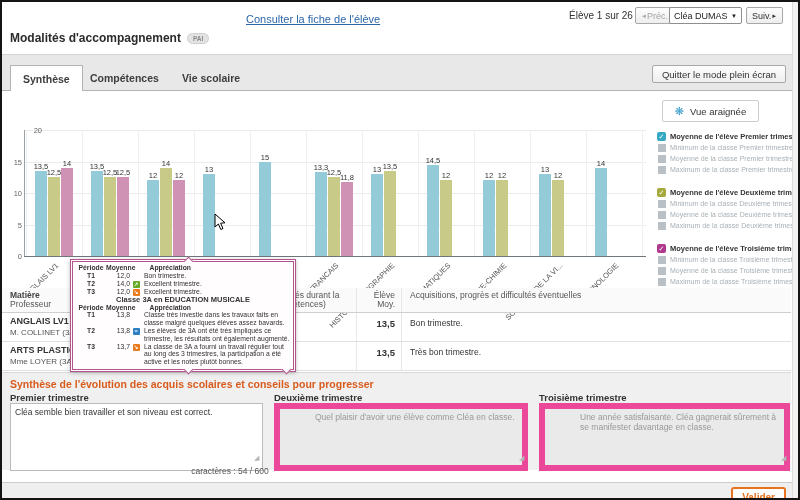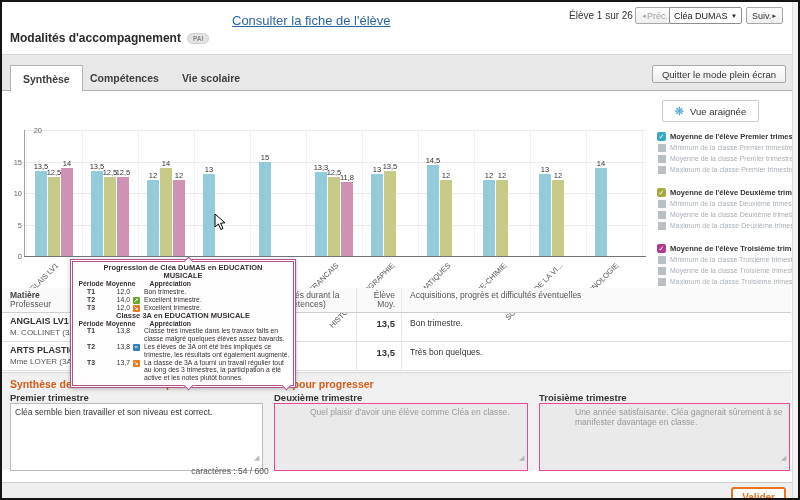--- a/index.html
+++ b/index.html
@@ -2,21 +2,21 @@
 <html><head>
 <meta charset="utf-8">
 <style>
   * { margin:0; padding:0; box-sizing:border-box; }
   body { font-family:"Liberation Sans", sans-serif; background:#777; }
   .window { position:relative; width:800px; height:500px; border:2px solid #141414; background:#fff; overflow:hidden; }
 
   
   .hdr { position:absolute; left:0; top:0; right:0; height:52px; background:#fff; }
   .title { position:absolute; left:8px; top:2px; font-size:17px; font-weight:bold; color:#2b2b2b; letter-spacing:-0.3px; }
-  .student-link { position:absolute; left:230px; top:11px; font-size:13px; color:#2a66a8; text-decoration:underline; cursor:pointer; }
+  .student-link { position:absolute; left:244px; top:11px; font-size:11px; color:#2a66a8; text-decoration:underline; cursor:pointer; }
   .pager-text { position:absolute; left:567px; top:8px; font-size:10px; color:#333; }
   .btn { display:inline-flex; align-items:center; justify-content:center; background:linear-gradient(#fdfdfd,#eee); border:1px solid #a8a8a8; border-radius:2px; font-size:9px; color:#333; cursor:pointer; }
   .prev-btn { position:absolute; left:633px; top:5px; height:17px; padding:0 5px; color:#a5a5a5;justify-content:space-between; }
   .next-btn { position:absolute; left:744px; top:5px; height:17px; padding:0 5px; }
   .tri { font-size:6px; }
   .student-select { position:absolute; left:667px; top:5px; width:73px; height:17px; background:#fff; border:1px solid #8e8e8e; border-radius:2px; display:flex; align-items:center; justify-content:space-between; padding:0 4px; font-size:9px; color:#222; cursor:pointer; }
   .subtitle { position:absolute; left:8px; top:29px; font-size:12px; font-weight:bold; color:#2b2b2b; }
   .pai-badge { position:absolute; left:185px; top:31px; background:#e3e3e3; border:1px solid #cfcfcf; border-radius:6px; font-size:6.5px; font-weight:bold; color:#8a8a8a; padding:1px 5px; }
 
   
@@ -82,21 +82,21 @@
   .nr { color:#666; padding-top:5px; }
   .moy { text-align:right; font-weight:bold; font-size:9.5px; padding-top:5px !important; }
   .acq { padding-top:5px !important; }
   .eleve-hdr { text-align:right; }
 
   
   .synth { position:absolute; left:0; top:281px; right:7px; bottom:0; background:#f0f0f0; border-top:1px solid #d8d8d8; }
   .synth-heading { position:absolute; left:8px; top:5px; font-size:10.5px; font-weight:bold; color:#d95b1c; }
   .ta-label { position:absolute; top:19px; font-size:9.5px; font-weight:bold; color:#333; }
   .ta { position:absolute; top:30px; height:68px; font-family:"Liberation Sans",sans-serif; font-size:8.5px; color:#333; border:1px solid #bbb; background:#fff; resize:none; padding:3px 4px; line-height:10px; }
-  .ta.ro { background:#eaeaea; border:1px solid #ec4899; color:#999;padding-left:35px; }
+  .ta.ro { background:#eaeaea; border:6px solid #ec4899; color:#999;padding-left:35px; }
   .ta-corner { position:absolute; font-size:7px; color:#b5b5b5; }
   .char-count { position:absolute; left:8px; top:93px; width:440px; text-align:center; font-size:8.5px; color:#555; }
 
   
   .bottombar { position:absolute; left:0; right:0; bottom:0; height:16px; background:#efefef; border-top:1px solid #ccc; }
   .validate-btn { position:absolute; right:12px; top:4px; height:20px; padding:0 9px; background:#fff; border:2px solid #e8731f; border-radius:3px; font-size:10px; font-weight:bold; color:#e8731f; display:flex; align-items:center; cursor:pointer; }
 
   .scroll-gutter { position:absolute; right:0; top:0; bottom:0; width:6px; background:#f2f2f2; border-left:1px solid #dcdcdc; z-index:40; }
 </style>
 </head>
@@ -269,21 +269,20 @@
             <div class="lg-sq" style="background: rgb(185, 192, 198);"></div>
             <div class="lg-sub">Maximum de la classe Troisième trimestre</div>
           </div>
         </div>
       </div>
 
     <div class="tooltip">
       <div class="tt-notch top" style="left:112px;"></div>
       <div class="tt-notch bot" style="left:112px;"></div>
       <div class="tt-notch bot" style="left:210px;"></div>
-      <div class="tt-title">Progression de Cléa DUMAS en EDUCATION MUSICALE</div>
       <div class="tt-row tt-hdr">
         <span class="tt-p">Période</span>
           <span class="tt-m">Moyenne</span>
           <span class="tt-i"></span>
           <span class="tt-a" style="font-weight:bold">Appréciation</span>
       </div>
       <div id="tt-student-rows">
           <div class="tt-row">
             <span class="tt-p">T1</span>
             <span class="tt-m">12,0</span>
@@ -359,21 +358,21 @@
           <div class="srow body">
             <div>
               <div class="sub-line1">
                 <span class="matiere">ARTS PLASTIQUES</span>
                 <span class="coef">(coef. 1.0)</span>
               </div>
               <div class="prof">Mme LOYER (3A)</div>
             </div>
             <div class="nr">Non renseigné</div>
             <div class="moy">13,5</div>
-            <div class="acq">Très bon quelques.</div>
+            <div class="acq">Très bon trimestre.</div>
           </div>
         </div>
     </div>
 
     <div class="synth">
       <div class="synth-heading">Synthèse de l'évolution des acquis scolaires et conseils pour progresser</div>
 
       <div class="ta-label" style="left:8px">Premier trimestre</div>
       <div class="ta-label" style="left:272px">Deuxième trimestre</div>
       <div class="ta-label" style="left:537px">Troisième trimestre</div>

